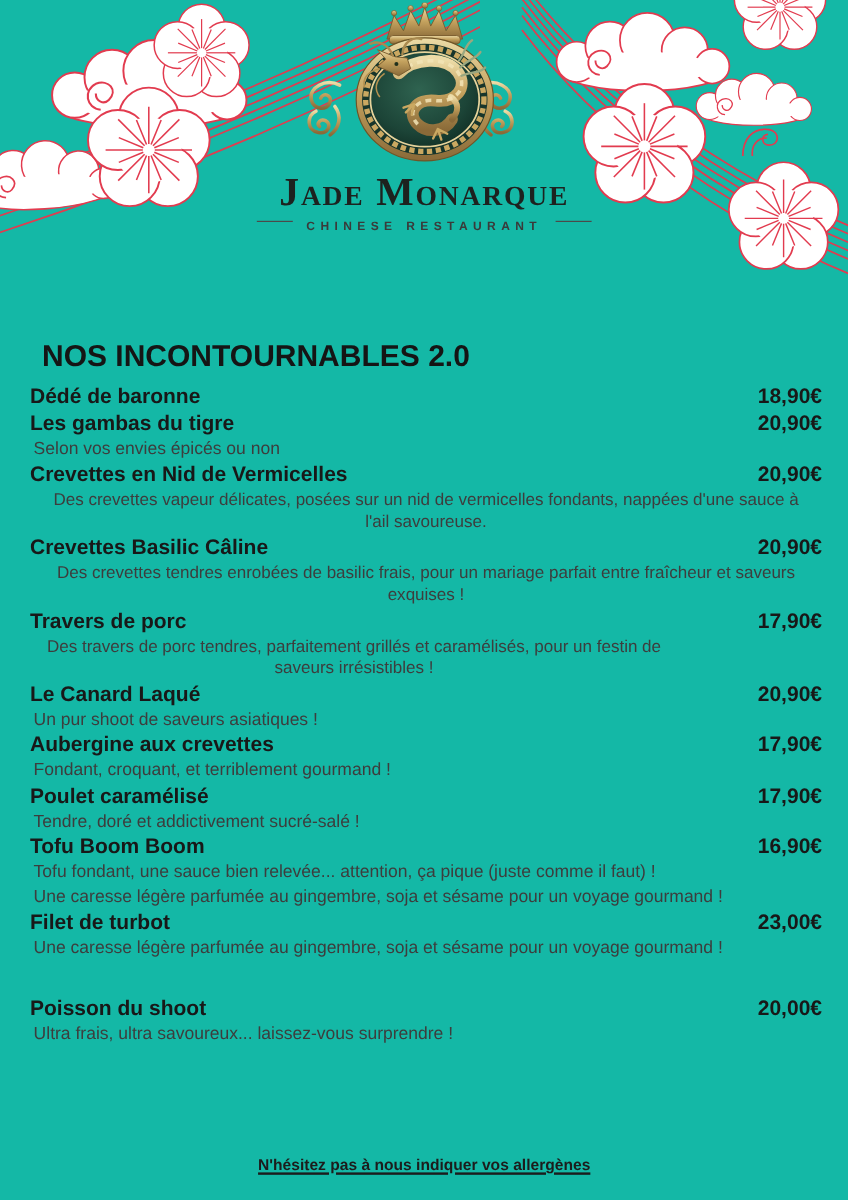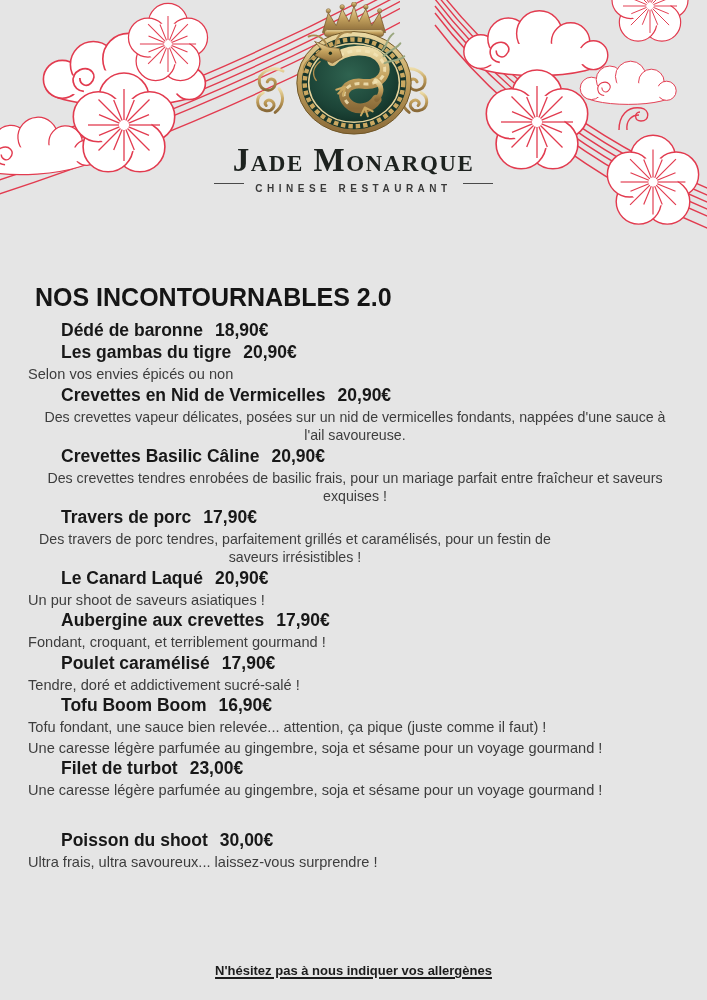--- a/index.html
+++ b/index.html
@@ -1,18 +1,18 @@
 <!DOCTYPE html>
 <html><head>
 <meta charset="utf-8">
 <style>
   html,body{margin:0;padding:0;background:#ffffff;}
   .page{
     width:707px;height:1000px;margin:0 auto;position:relative;overflow:hidden;
-    background:#e5e5e5;font-family:"Liberation Sans",sans-serif;color:#181818;
+    background:#14b8a6;font-family:"Liberation Sans",sans-serif;color:#181818;
   }
   
   .header{position:relative;height:230px;}
   .deco{position:absolute;top:0;pointer-events:none;}
   .deco-left{left:0;}
   .deco-right{right:0;}
   .logo{position:relative;z-index:2;text-align:center;padding-top:2px;}
   .brand-name{
     margin:0;font-family:"Liberation Serif",serif;font-weight:600;
     font-size:33px;line-height:1;letter-spacing:1.5px;color:#1d221f;
@@ -22,21 +22,21 @@
   .tagline{
     font-size:10px;font-weight:bold;letter-spacing:4.5px;color:#3a3a3a;
   }
   .dash{display:inline-block;width:30px;height:0;border-top:1.6px solid #4a4a4a;margin:0 11px;}
   
   .menu{padding:0 22px 0 25px;}
   .section-title{
     margin:53px 0 8px 10px;font-size:25px;line-height:28px;font-weight:bold;color:#151515;
   }
   .item{margin:0;}
-  .item-row{display:flex;align-items:baseline;margin-left:36px;}
+  .item-row{display:flex;justify-content:space-between;align-items:baseline;}
   .item-name{font-size:17.5px;line-height:22px;font-weight:bold;color:#181818;}
   .item-price{font-size:17.5px;line-height:22px;font-weight:bold;color:#181818;white-space:nowrap;padding-left:12px;}
   .item-desc{
     margin:2px 0 0 0;font-size:14.6px;line-height:18.5px;color:#3d3d3d;padding-left:3px;
     white-space:pre-line;
   }
   .desc-center{text-align:center;font-size:14.2px;padding-left:0;}
   .desc-narrow{max-width:540px;}
   .gap-top{margin-top:29px;}
   
@@ -317,21 +317,21 @@
       <div class="item-row">
         <span class="item-name">Filet de turbot</span>
         <span class="item-price">23,00€</span>
       </div>
       <p class="item-desc">Une caresse légère parfumée au gingembre, soja et sésame pour un voyage gourmand !</p>
     </div>
 
     <div class="item gap-top">
       <div class="item-row">
         <span class="item-name">Poisson du shoot</span>
-        <span class="item-price">30,00€</span>
+        <span class="item-price">20,00€</span>
       </div>
       <p class="item-desc">Ultra frais, ultra savoureux... laissez-vous surprendre !</p>
     </div>
   </main>
 
   <footer class="footer">
     <p class="allergen">N'hésitez pas à nous indiquer vos allergènes</p>
   </footer>
 
 </div>

